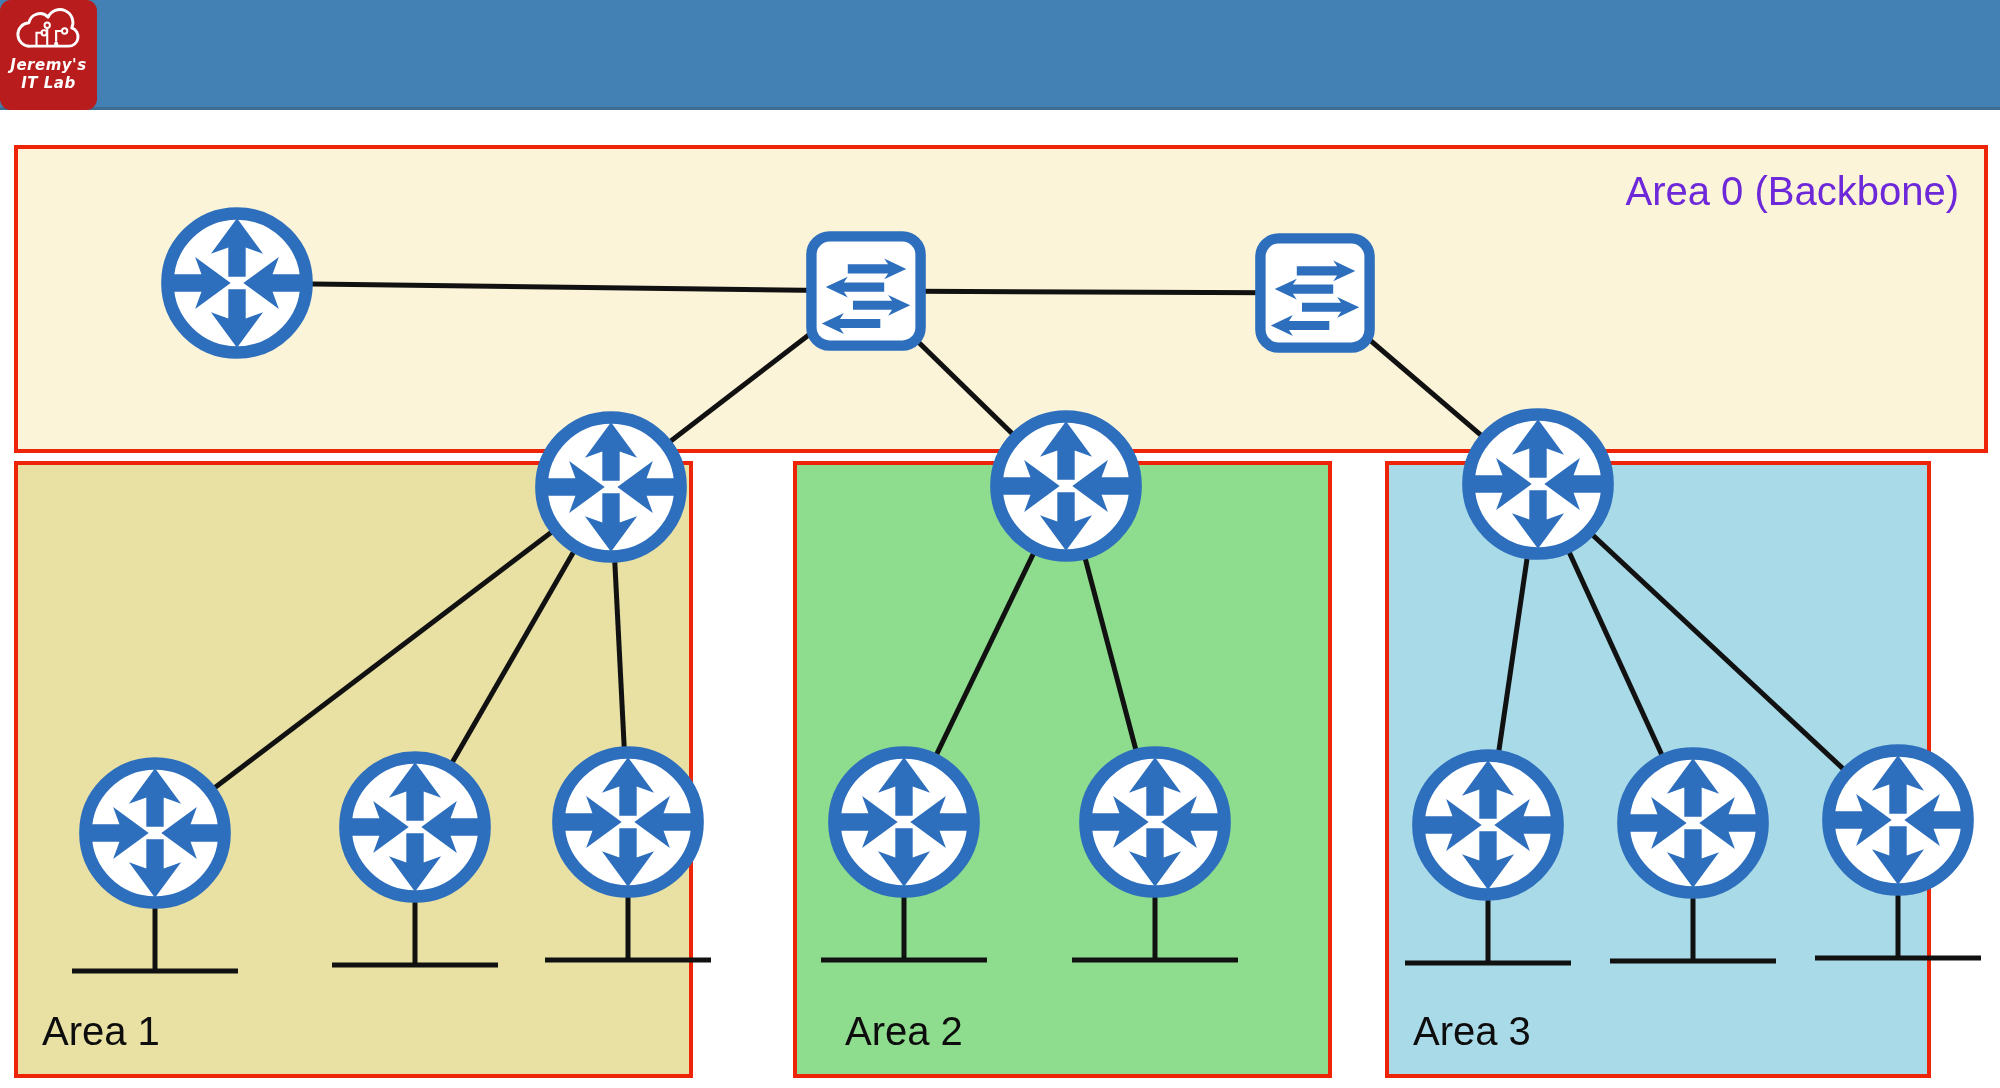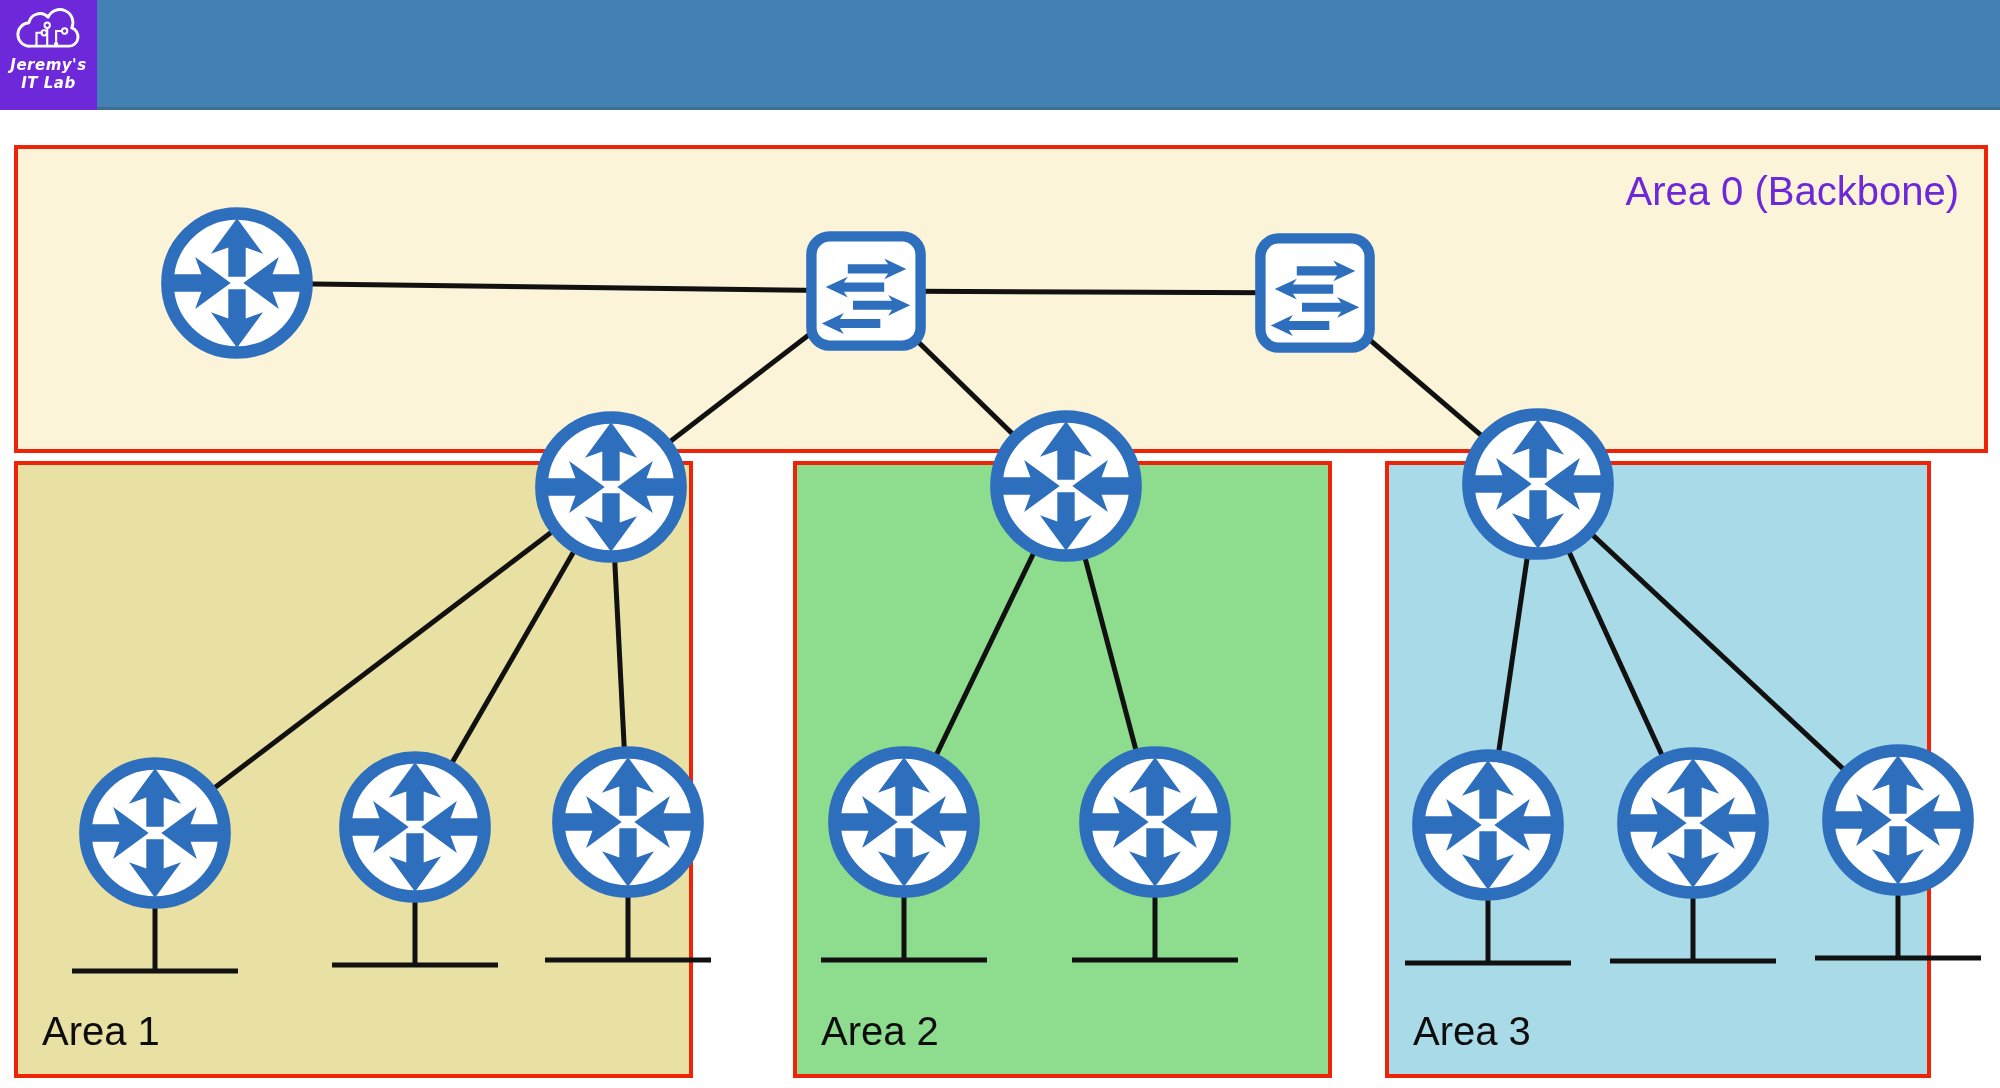--- a/index.html
+++ b/index.html
@@ -60,21 +60,21 @@
       <rect x="8" y="8" width="84" height="84" rx="14" class="dev-fill"></rect>
       <path class="dev-arrow" d="M81 33 L64 25 L67 29.5 L36 29.5 L36 36.5 L67 36.5 L64 41 Z"></path>
       <path class="dev-arrow" d="M19 47 L36 39 L33 43.5 L64 43.5 L64 50.5 L33 50.5 L36 55 Z"></path>
       <path class="dev-arrow" d="M84 61 L67 53 L70 57.5 L40 57.5 L40 64.5 L70 64.5 L67 69 Z"></path>
       <path class="dev-arrow" d="M16 75 L33 67 L30 71.5 L61 71.5 L61 78.5 L30 78.5 L33 83 Z"></path>
     </symbol>
   </defs>
 </svg>
 
 <div class="banner" style="background: rgb(67, 129, 181);">
-  <div class="logo" style="background: #6d28d9;">
+  <div class="logo" style="background: #b91c1c; border-radius: 11px;">
     <svg width="72" height="50" viewBox="0 0 80 56">
       <path d="M19 45 h43 a10.5 10.5 0 0 0 3.5-20.4 A14.5 14.5 0 0 0 39 12.5 a12.5 12.5 0 0 0-21.5 6.3 A11.5 11.5 0 0 0 19 45 Z" fill="none" stroke="#ffffff" stroke-width="3.2" stroke-linejoin="round"></path>
       <path d="M26 44 L26 30 L33 30" fill="none" stroke="#ffffff" stroke-width="2.4"></path>
       <circle cx="34.5" cy="30" r="3" fill="none" stroke="#ffffff" stroke-width="2.2"></circle>
       <path d="M38 44 L38 24" fill="none" stroke="#ffffff" stroke-width="2.4"></path>
       <circle cx="38" cy="21.5" r="3" fill="none" stroke="#ffffff" stroke-width="2.2"></circle>
       <path d="M48 40 L48 28 L55 28" fill="none" stroke="#ffffff" stroke-width="2.4"></path>
       <circle cx="57.5" cy="28" r="3" fill="none" stroke="#ffffff" stroke-width="2.2"></circle>
       <circle cx="48" cy="42.5" r="2.4" fill="#ffffff"></circle>
     </svg>
@@ -83,21 +83,21 @@
   </div>
 </div>
 
 <div id="area0" class="area" style="background: rgb(252, 244, 216); border-color: rgb(238, 36, 8);">
   <div class="area-label" style="color: #6d28d9;">Area 0 (Backbone)</div>
 </div>
 <div id="area1" class="area" style="background: rgb(233, 224, 164); border-color: rgb(238, 36, 8);">
   <div class="area-label bottom-label" style="color: rgb(13, 13, 13);">Area 1</div>
 </div>
 <div id="area2" class="area" style="background: rgb(142, 220, 141); border-color: rgb(238, 36, 8);">
-  <div class="area-label bottom-label" style="color: rgb(13, 13, 13);">Area 2</div>
+  <div class="area-label bottom-label" style="color: rgb(13, 13, 13); margin-left: 24px;">Area 2</div>
 </div>
 <div id="area3" class="area" style="background: rgb(169, 218, 231); border-color: rgb(238, 36, 8);">
   <div class="area-label bottom-label" style="color: rgb(13, 13, 13);">Area 3</div>
 </div>
 
 <svg id="diagram-svg" viewBox="0 0 2000 1088">
     <line x1="237" y1="283" x2="866" y2="291" stroke="#111111" stroke-width="5"></line>
     <line x1="866" y1="291" x2="1315" y2="293" stroke="#111111" stroke-width="5"></line>
     <line x1="866" y1="291" x2="611" y2="487" stroke="#111111" stroke-width="5"></line>
     <line x1="866" y1="291" x2="1066" y2="486" stroke="#111111" stroke-width="5"></line>

